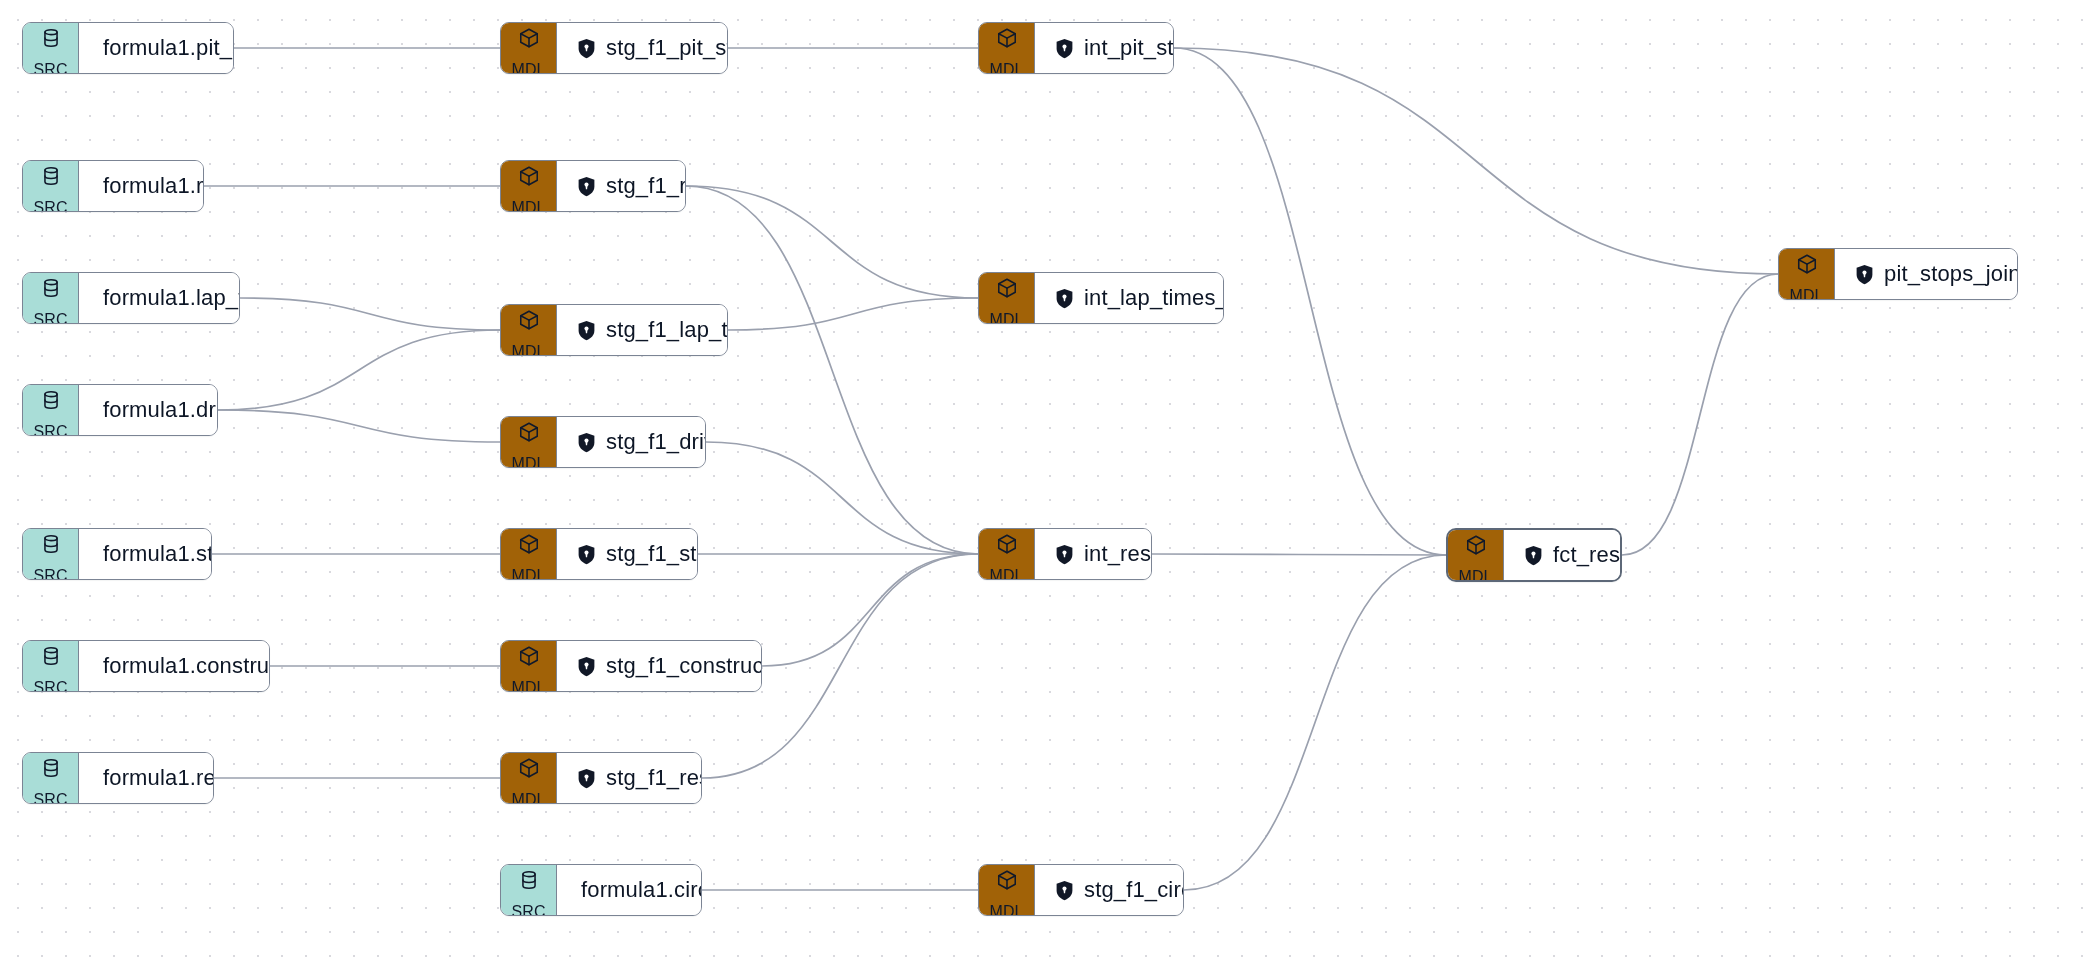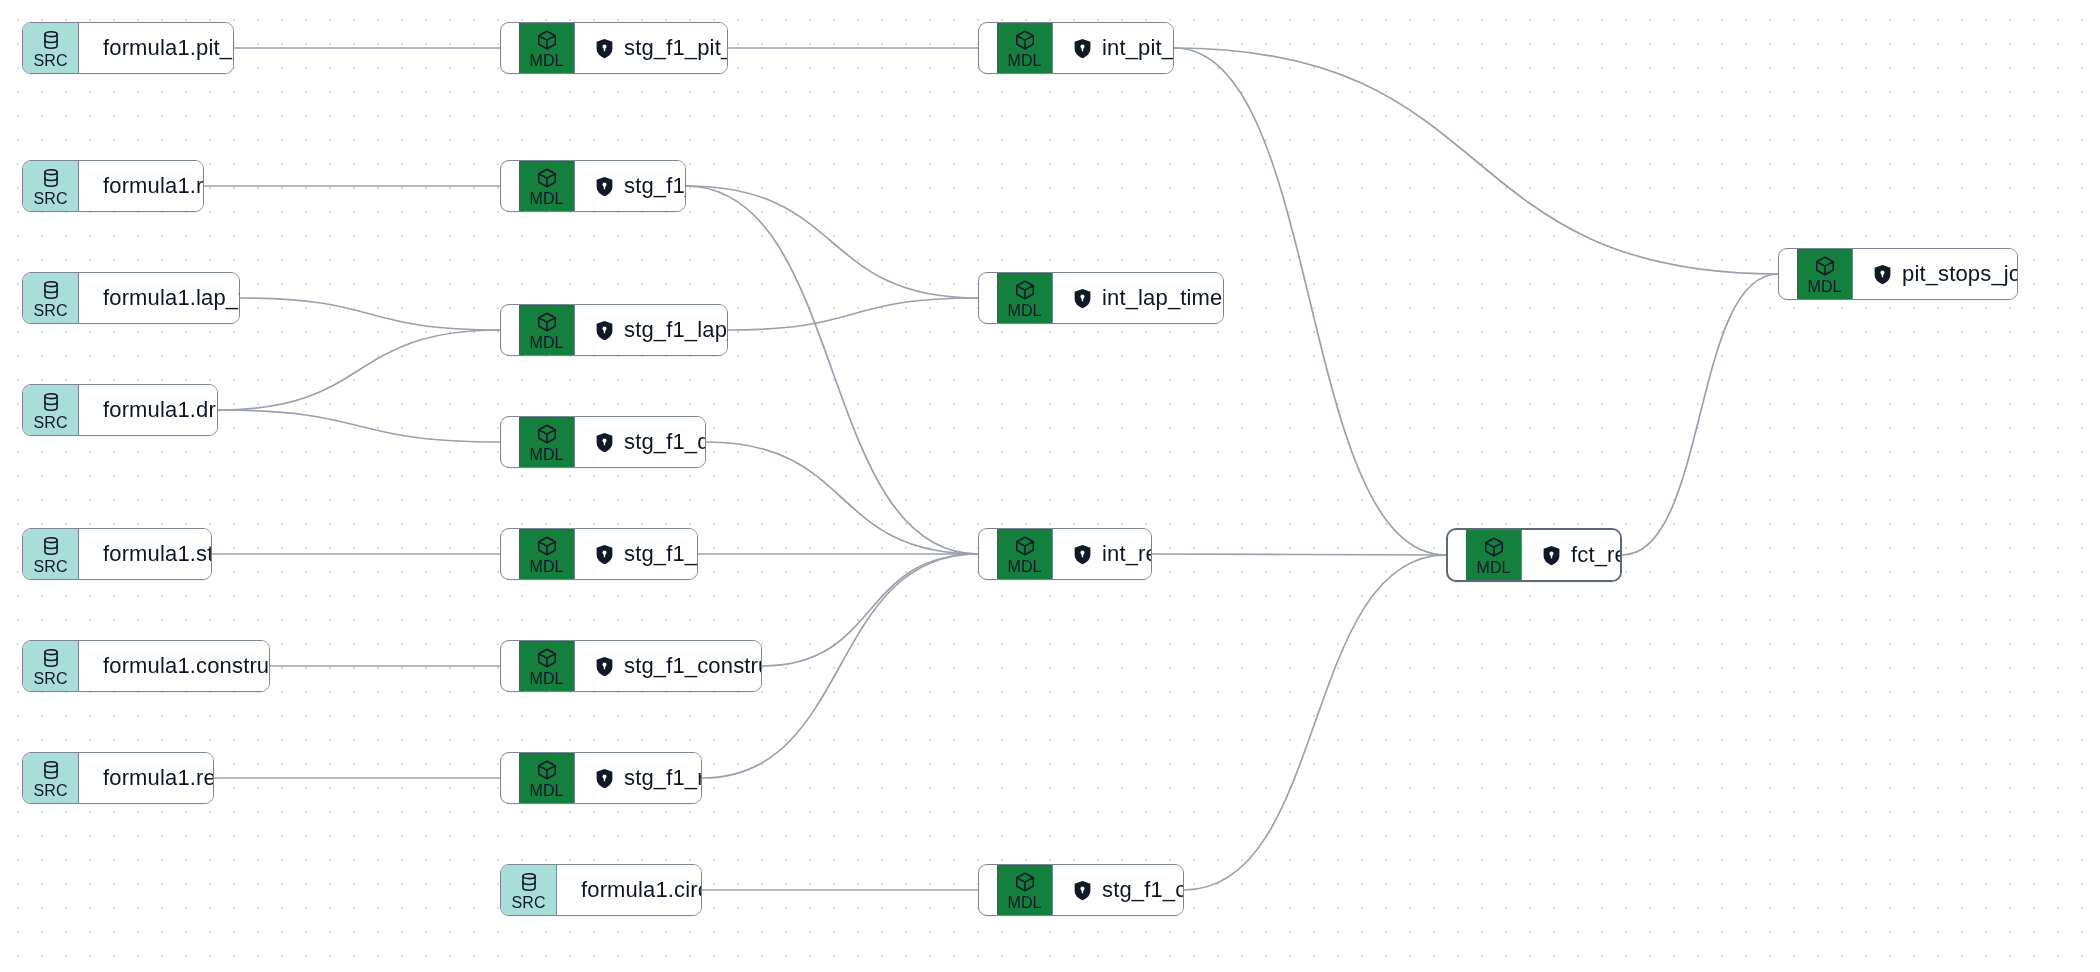--- a/index.html
+++ b/index.html
@@ -28,28 +28,28 @@
     border-radius:9px;
     box-sizing:border-box;
     overflow:hidden;
     box-shadow:0 1px 1px rgba(22,30,46,.05);
   }
   .node.selected{border-width:2.6px;border-color:#5d6878;border-radius:10px;}
 
   .badge{
     flex:0 0 auto;width:56px;
     display:flex;flex-direction:column;
-    align-items:center;justify-content:center;
-    gap:2px;
+    align-items:center;
+    gap:13px;
     border-right:1.6px solid #7b8494;
     box-sizing:border-box;
     padding:4px 0 3px;
   }
   .badge.src{background:#a9ddd7;}
-  .badge.mdl{background:#15803d;margin-left:18px;}
+  .badge.mdl{background:#a16207;}
   .badge svg{display:block;}
   .badge .btxt{
     font-size:16px;line-height:1;color:#10192b;
     letter-spacing:.1px;font-weight:400;
   }
 
   .body{
     flex:1 1 auto;display:flex;align-items:center;
     gap:10px;padding:0 22px 0 20px;
     background:#ffffff;

